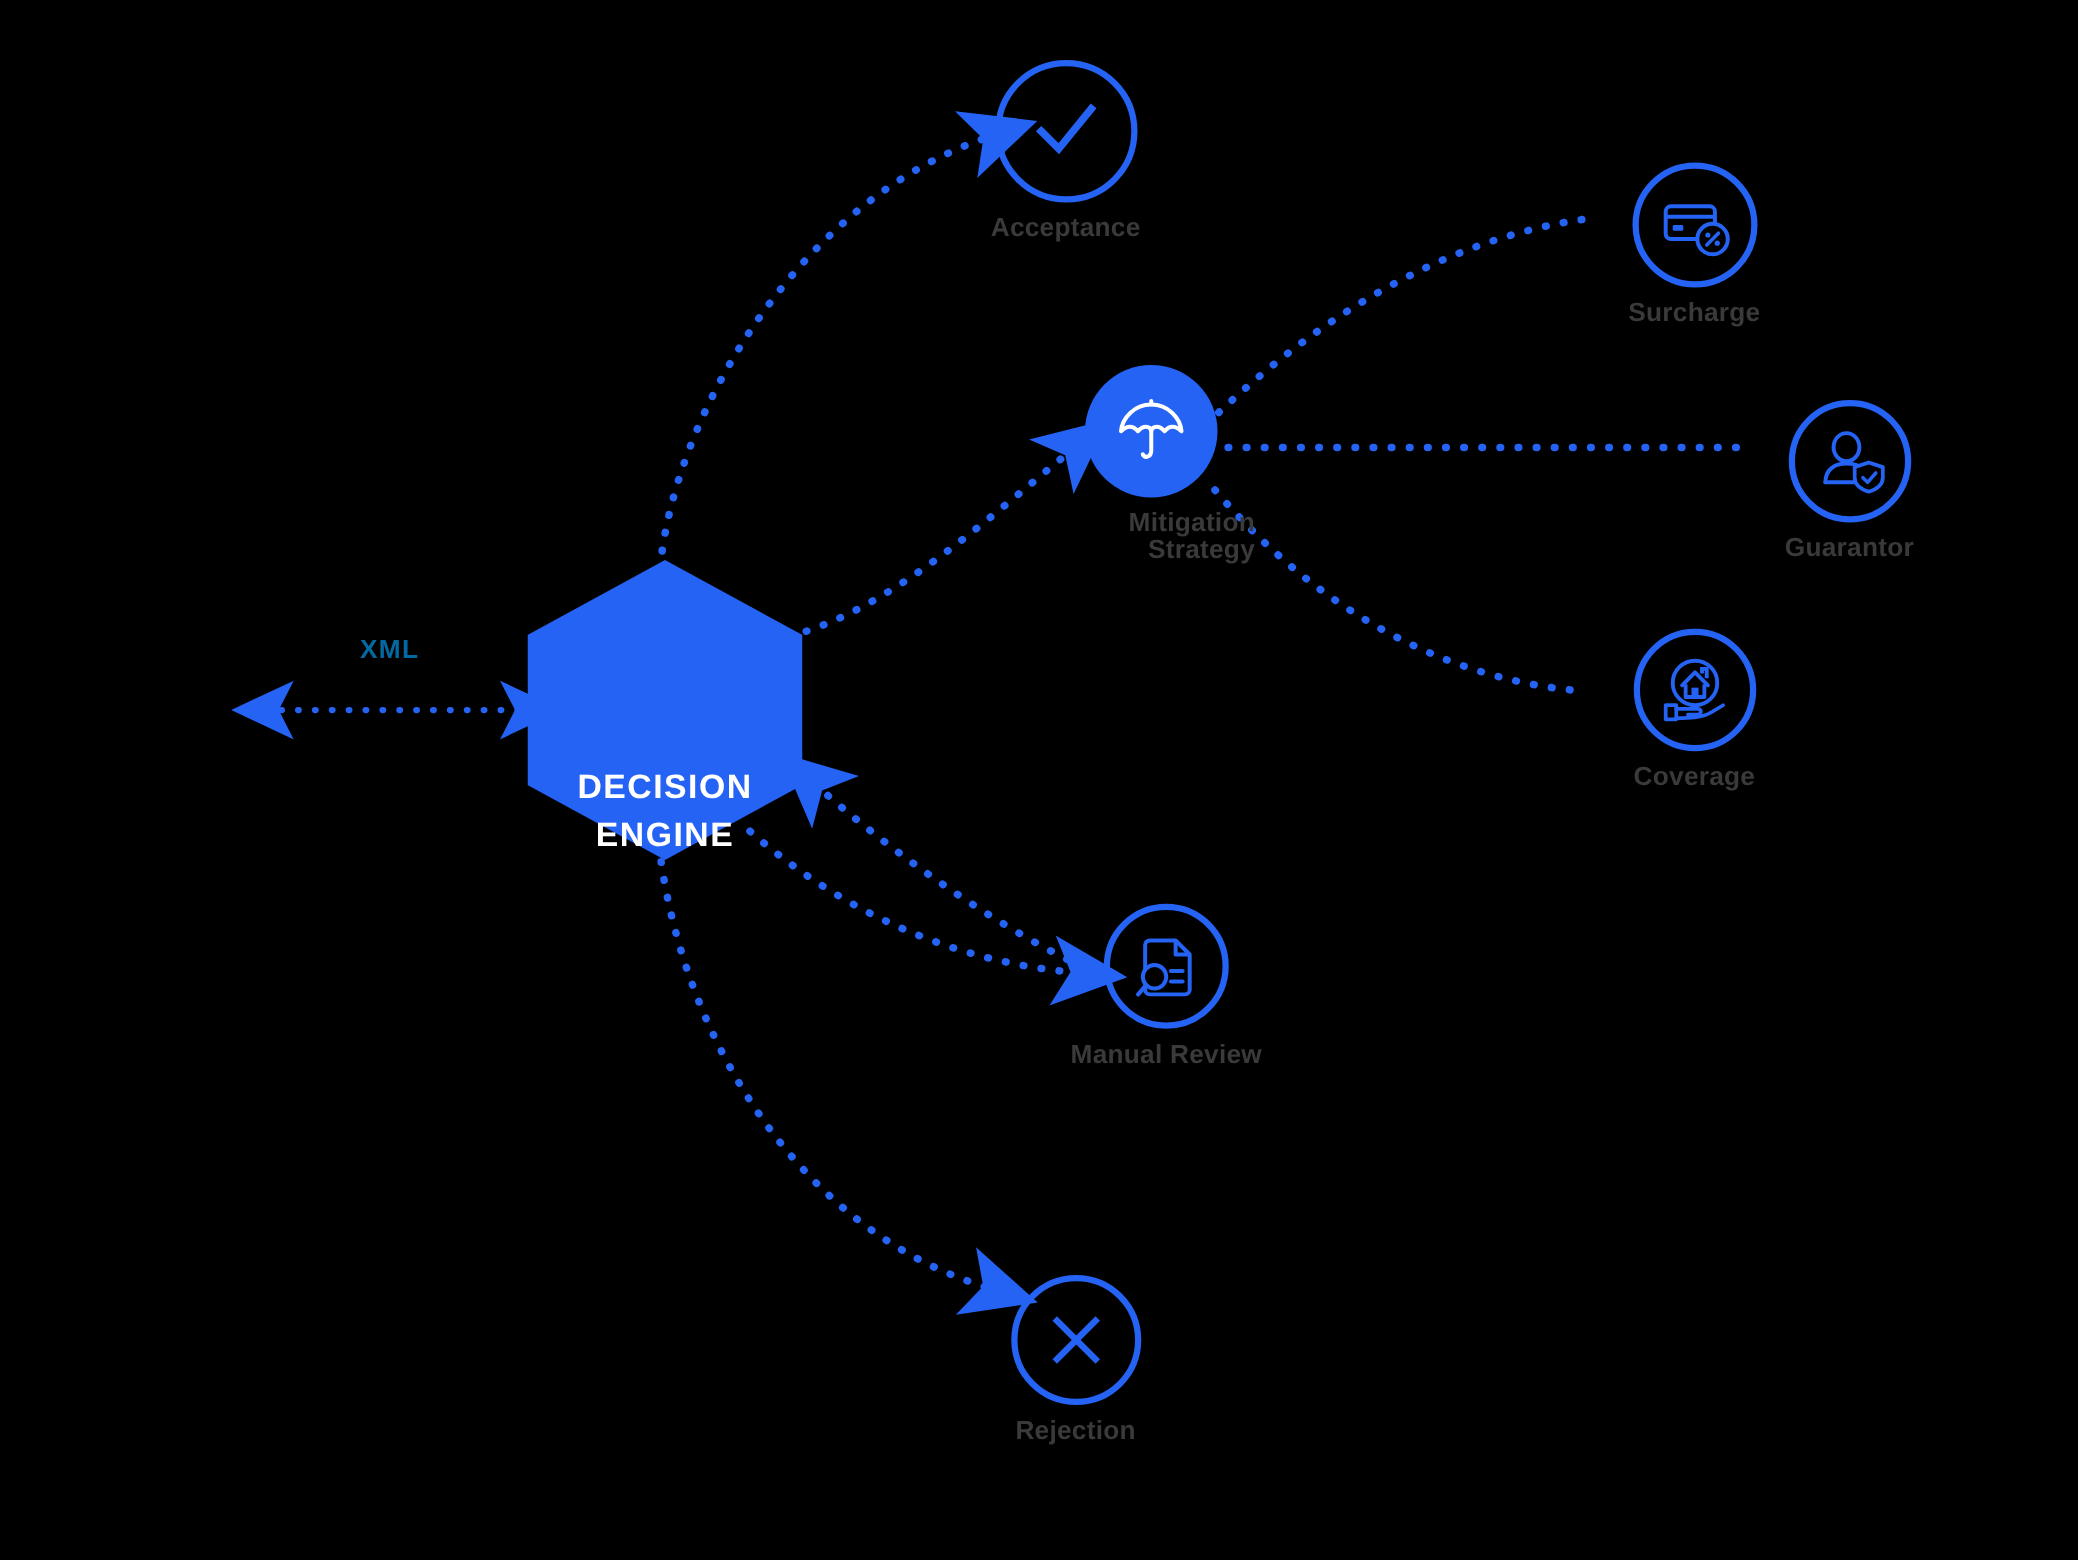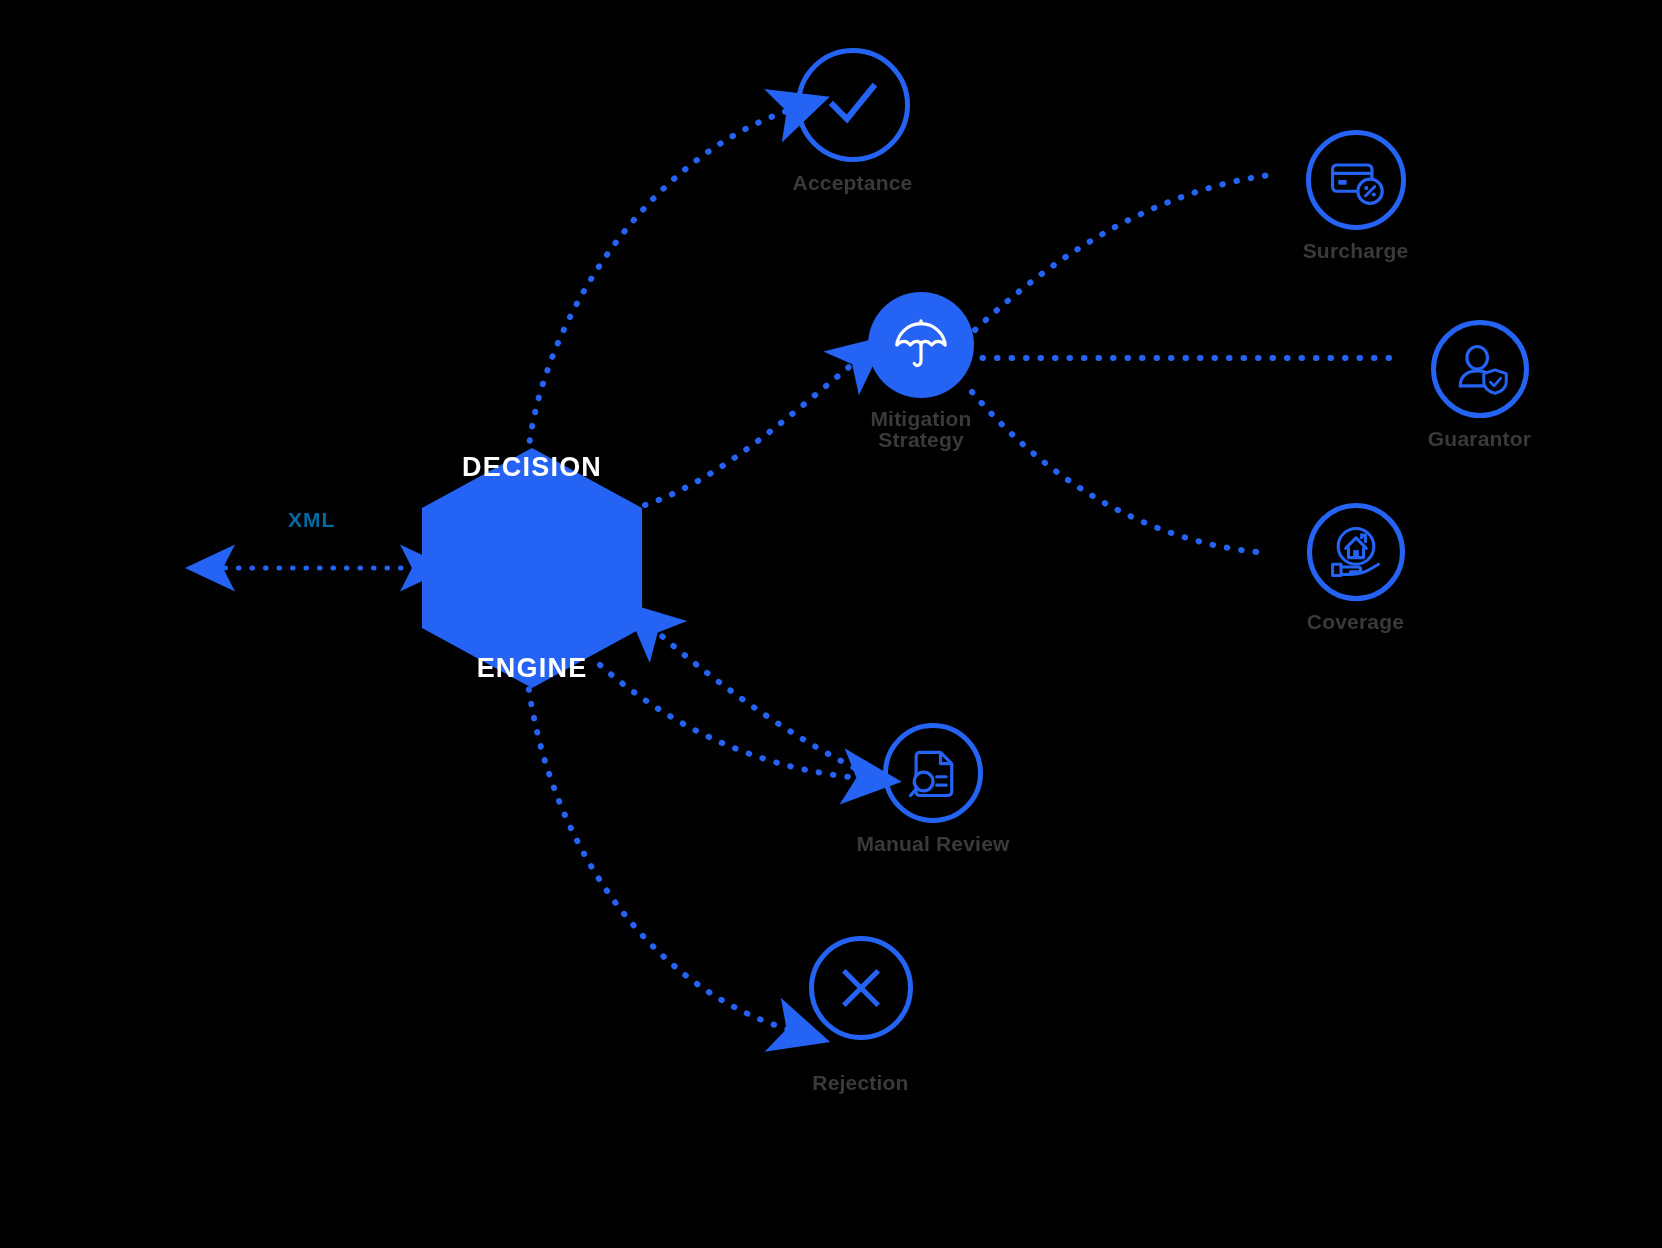--- a/index.html
+++ b/index.html
@@ -46,41 +46,41 @@
   }
   .filled-circle {
     background: #2563f5;
     border: none;
   }
   .node-label {
     margin-top: 10px;
     color: #3a3a3a;
     font-size: 21px;
     font-weight: 700;
-    text-align: center;
+    text-align: right;
     line-height: 1.0;
     letter-spacing: 0.2px;
     white-space: nowrap;
   }
   .node-label.two-line {
     white-space: normal;
     max-width: 170px;
   }
   .hex-wrap {
     position: absolute;
   }
   .hex-label {
     position: absolute;
     left: 0; top: 0;
     width: 100%;
     height: 100%;
     display: flex;
     flex-direction: column;
     align-items: center;
-    justify-content: space-between;
+    justify-content: flex-end;
     color: #ffffff;
     font-size: 27px;
     font-weight: 700;
     letter-spacing: 1.2px;
     line-height: 1.45;
     pointer-events: none;
   }
   .edge-label {
     position: absolute;
     color: #0369a1;
@@ -208,21 +208,21 @@
         <path d="M40 10 L40 22 L52 22" fill="none" stroke="#2563f5" stroke-width="3.4" stroke-linejoin="round"></path>
         <path d="M36 36 L46 36" stroke="#2563f5" stroke-width="3.4" stroke-linecap="round"></path>
         <path d="M36 45 L46 45" stroke="#2563f5" stroke-width="3.4" stroke-linecap="round"></path>
         <circle cx="22" cy="41" r="10" fill="#000000" stroke="#2563f5" stroke-width="3.4"></circle>
         <path d="M15 48 L8 56" stroke="#2563f5" stroke-width="3.6" stroke-linecap="round"></path>
       </svg>
     </div>
     <div class="node-label">Manual Review</div>
   </div>
 
-  <div class="node" style="left:768px; top:936px; width:185px;gap:22px;">
+  <div class="node" style="left:768px; top:1020px; width:185px;">
     <div class="circle-node outline-circle" style="width:104px; height:104px;">
       <svg width="58" height="58" viewBox="0 0 64 64">
         <path d="M15 15 L49 49" stroke="#2563f5" stroke-width="5.6" stroke-linecap="square"></path>
         <path d="M49 15 L15 49" stroke="#2563f5" stroke-width="5.6" stroke-linecap="square"></path>
       </svg>
     </div>
     <div class="node-label">Rejection</div>
   </div>
 
 </div>

